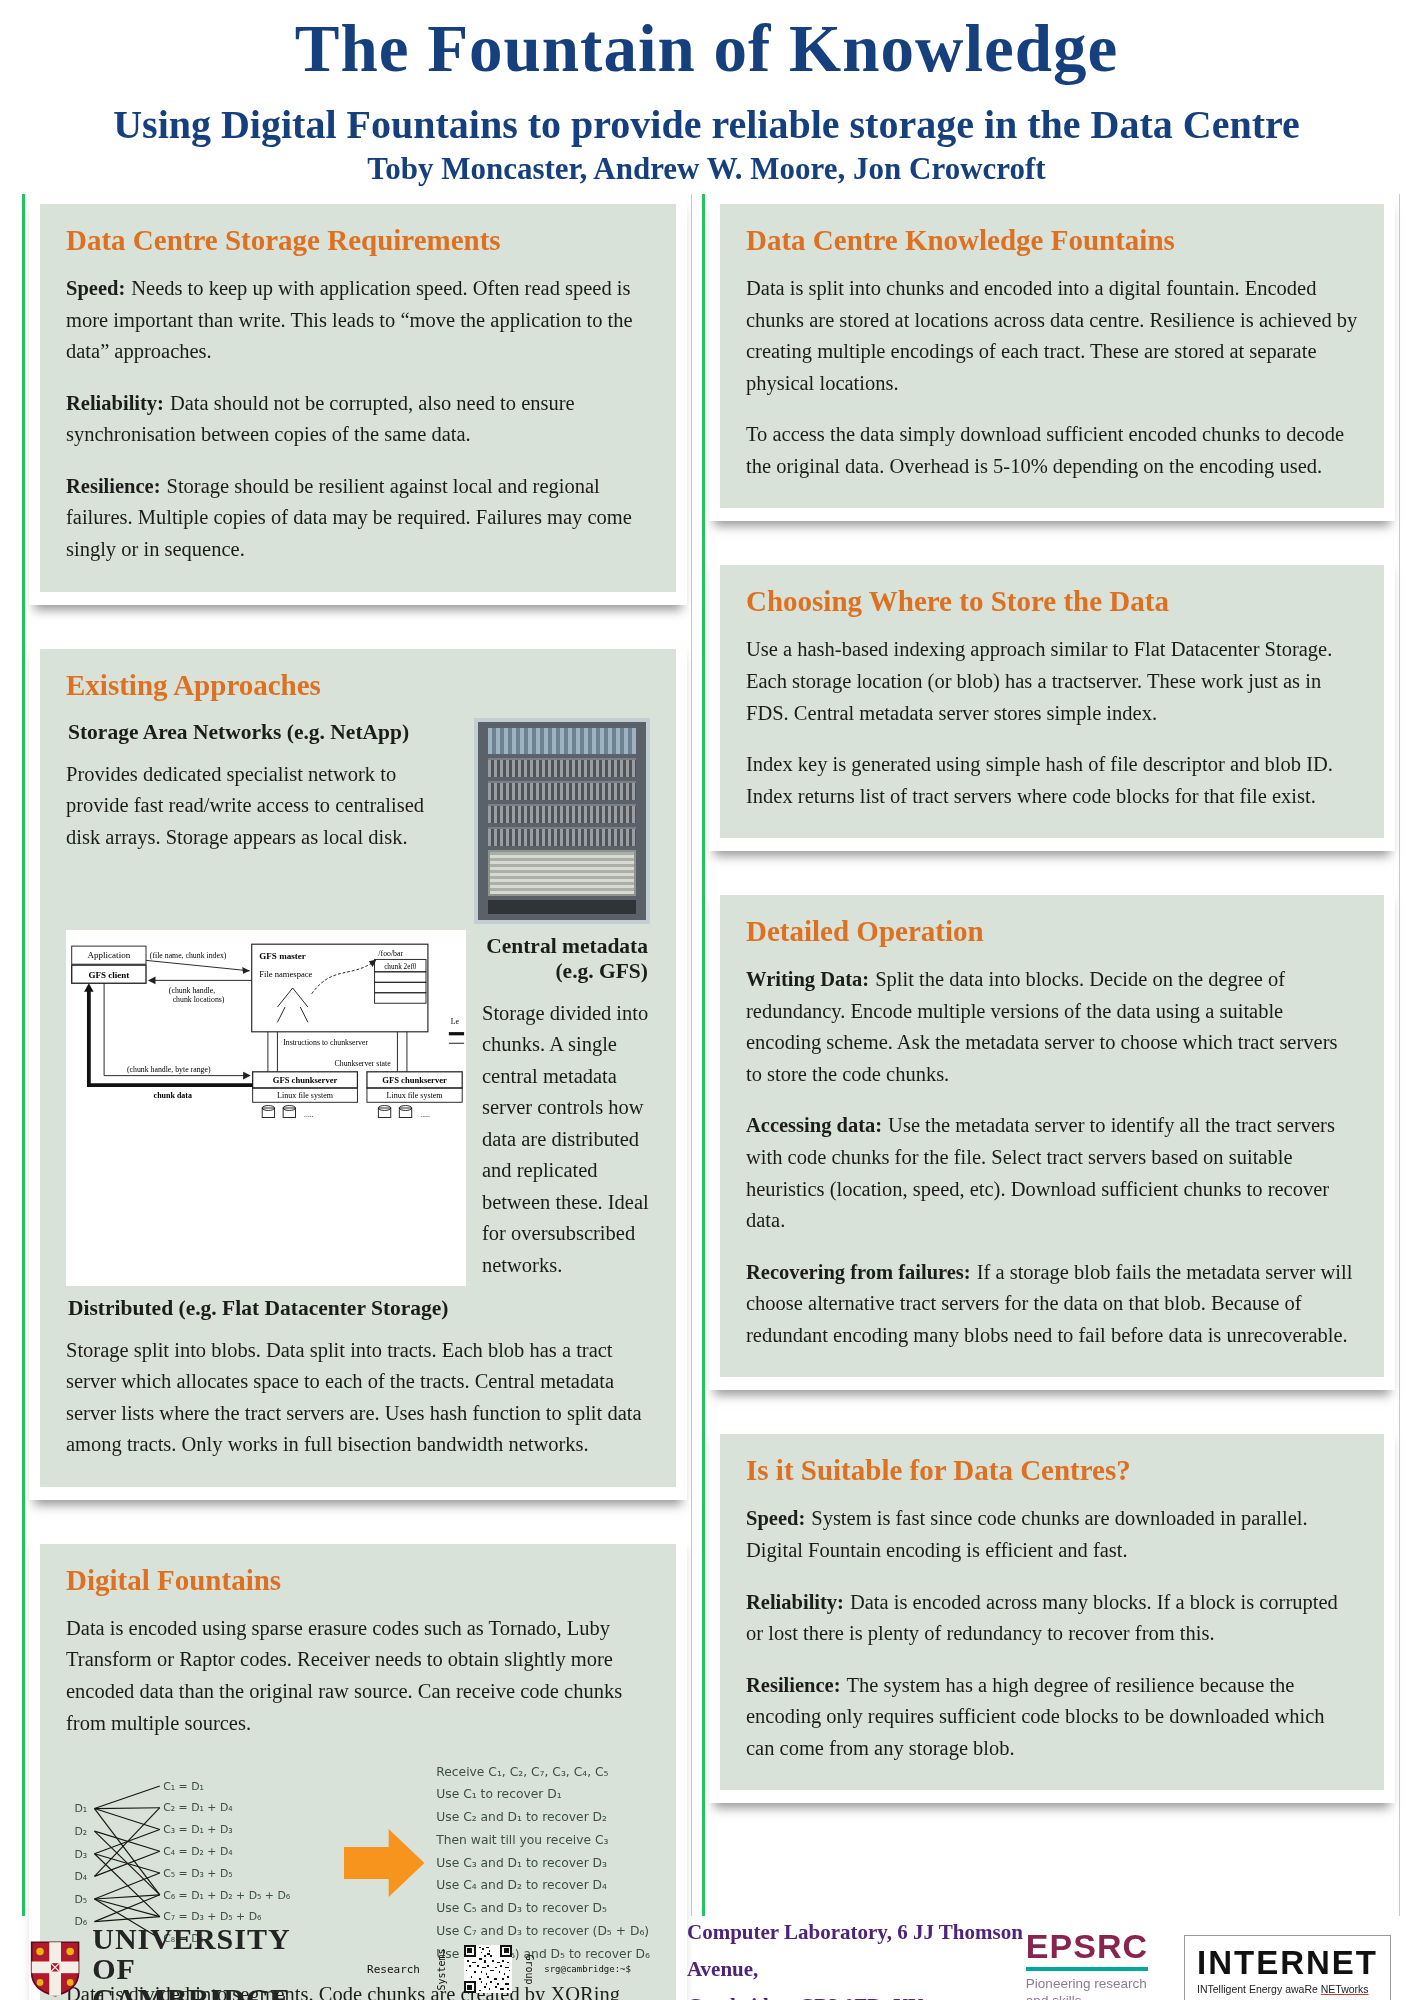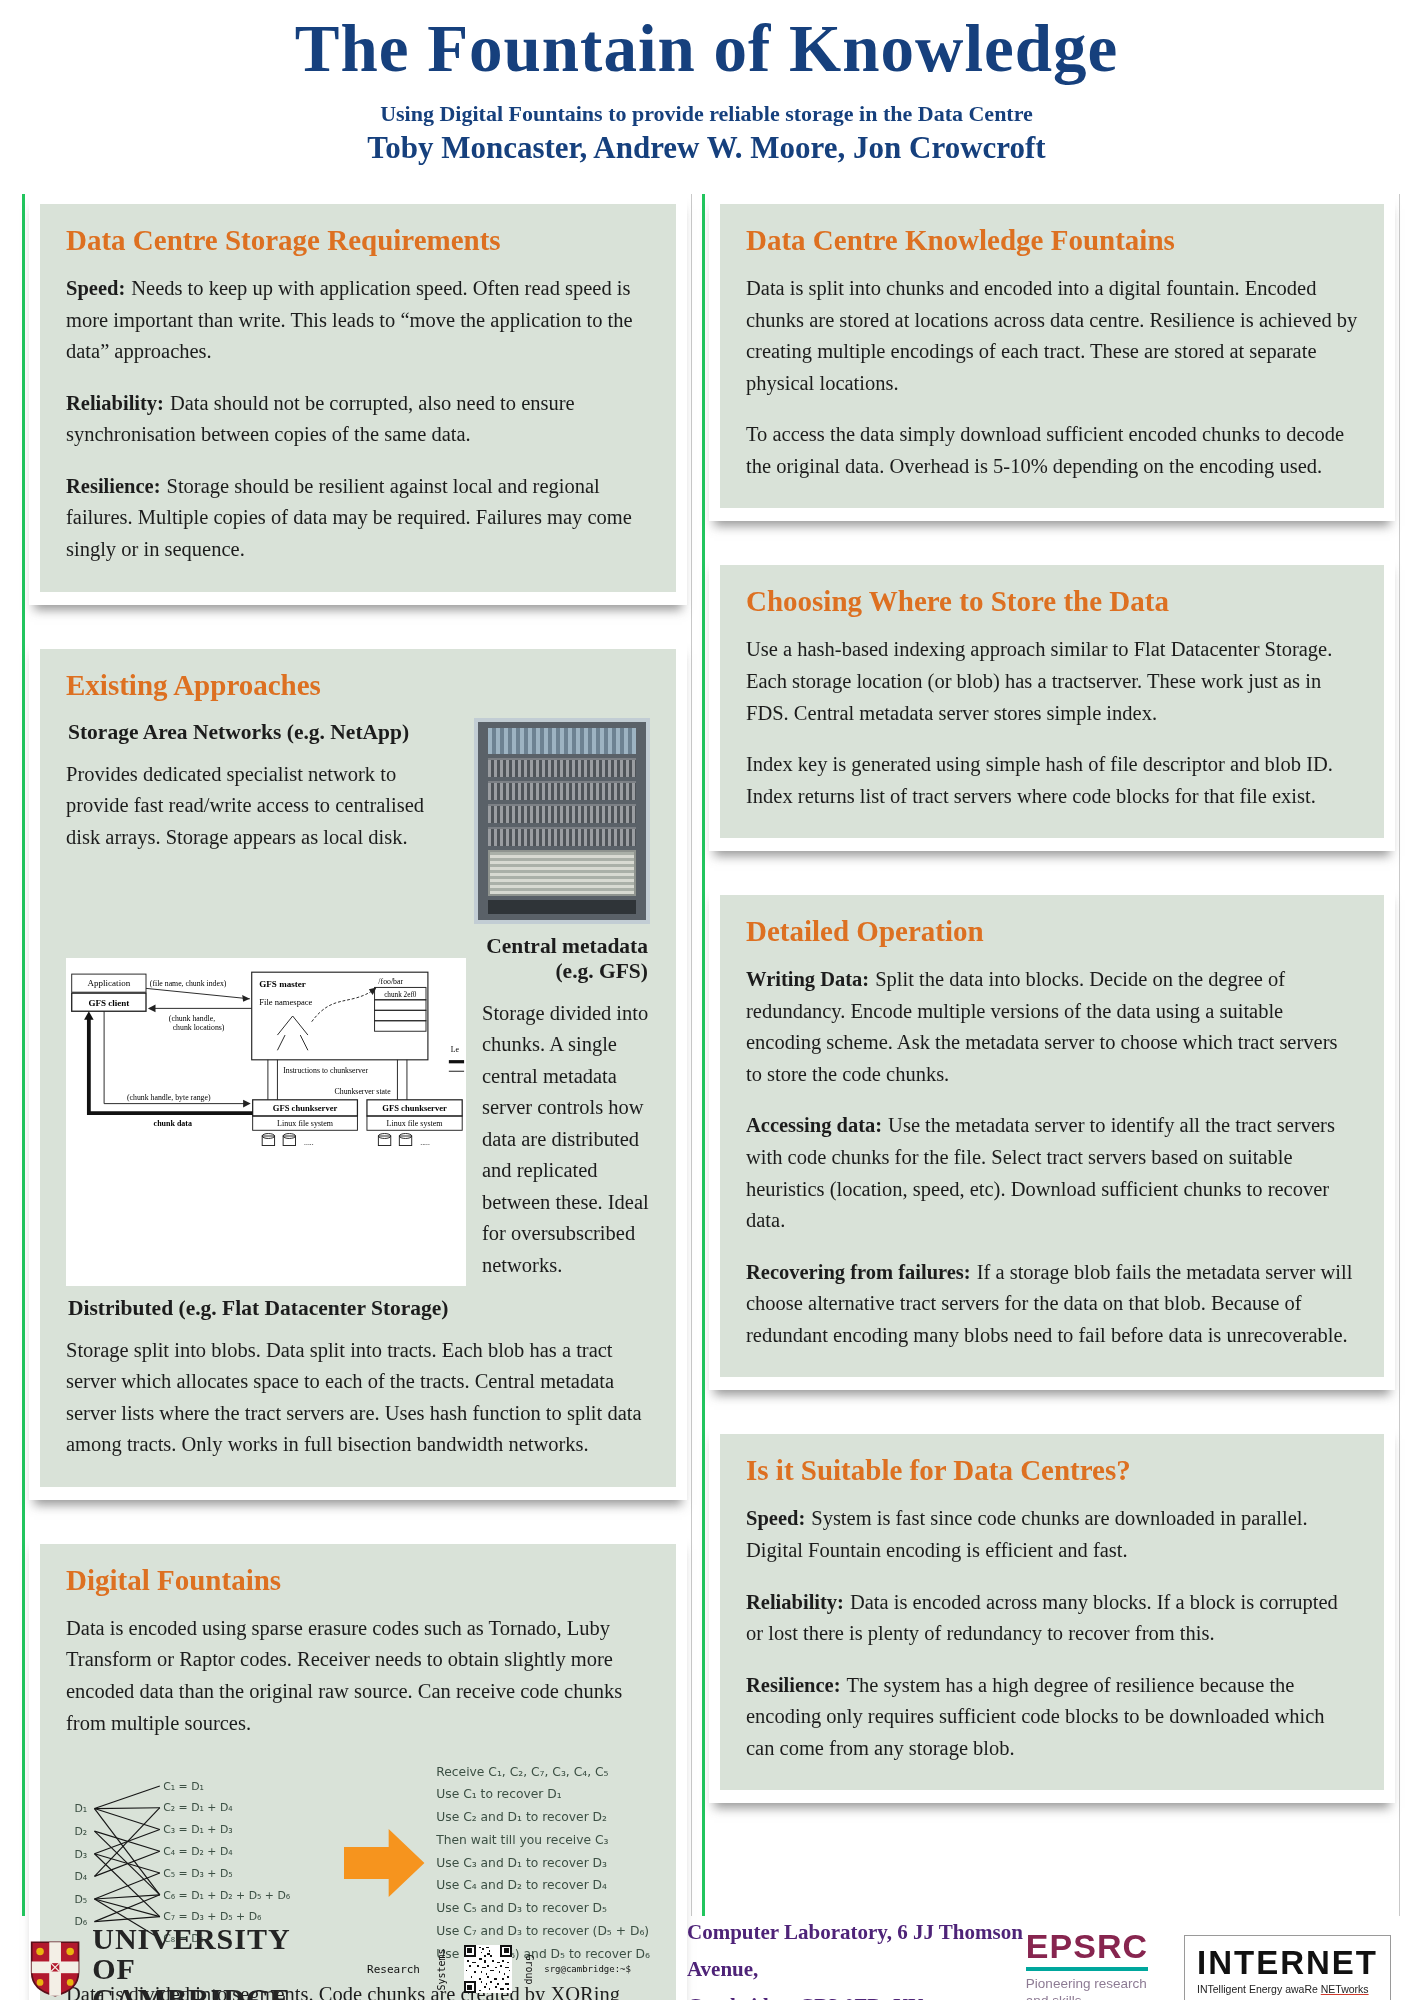--- a/index.html
+++ b/index.html
@@ -1,21 +1,21 @@
 <!DOCTYPE html>
 <html><head>
 <meta charset="utf-8">
 <style>
   html,body{margin:0;padding:0;background:#ffffff;}
   .poster{position:relative;width:1413px;height:2000px;background:#ffffff;overflow:hidden;
           font-family:"Liberation Serif",serif;color:#1c1c1c;}
   
   .hdr{text-align:center;padding-top:10px;}
   .hdr h1{margin:0;font-size:67px;font-weight:bold;color:#16407d;letter-spacing:1px;}
-  .hdr .sub{margin:14px 0 0 0;font-size:22px;font-weight:bold;color:#16407d;}
+  .hdr .sub{margin:14px 0 0 0;font-size:40px;font-weight:bold;color:#16407d;}
   .hdr .auth{margin:3px 0 0 0;font-size:31px;font-weight:bold;color:#16407d;}
   
   .col{position:absolute;top:194px;border-left:3px solid #22c55e;border-right:1px solid #c9c9c9;
        padding:0 4px;height:1722px;}
   .col-left{left:22px;width:658px;}
   .col-right{left:702px;width:686px;}
   
   .card{background:#fff;padding:10px 11px 13px 11px;margin-bottom:34px;
         box-shadow:0 10px 10px -5px rgba(70,70,70,.55);}
   .card-inner{background:#d9e2d8;padding:16px 26px 22px 26px;}
@@ -29,21 +29,21 @@
   .row .grow{flex:1;}
   .photo{width:168px;height:198px;background:#c2cdd4;padding:4px;flex:0 0 auto;}
   .photo .rack{width:100%;height:100%;background:#5a6168;display:flex;flex-direction:column;
                padding:6px 10px;box-sizing:border-box;gap:4px;}
   .photo .cables{height:26px;background:repeating-linear-gradient(90deg,#9db3c2 0 4px,#6d8292 4px 8px);}
   .photo .disk-row{height:17px;background:repeating-linear-gradient(90deg,#9a9da1 0 3px,#4e5358 3px 6px);
                    border-top:2px solid #7c8085;}
   .photo .ctrl{height:42px;background:repeating-linear-gradient(0deg,#d8dad2 0 3px,#aab0a8 3px 6px);
                border:2px solid #8f948f;}
   .photo .base{flex:1;background:#2f3438;}
-  .gfs-fig{background:#ffffff;width:400px;flex:0 0 auto;margin-top:28px;}
+  .gfs-fig{background:#ffffff;width:400px;flex:0 0 auto;}
   .central-col{padding-top:2px;}
   .central-col .subhead{text-align:right;margin-right:2px;}
   .central-col .para{font-size:20.5px;}
   
   .xor-wrap{display:flex;align-items:center;gap:10px;margin:6px 0 12px 0;}
   .steps{font-family:"DejaVu Sans",sans-serif;font-size:12.3px;color:#3c5044;line-height:1.85;}
   .step{white-space:nowrap;}
   svg text{font-family:"Liberation Serif",serif;}
   .sanstext{font-family:"DejaVu Sans",sans-serif;}
   

